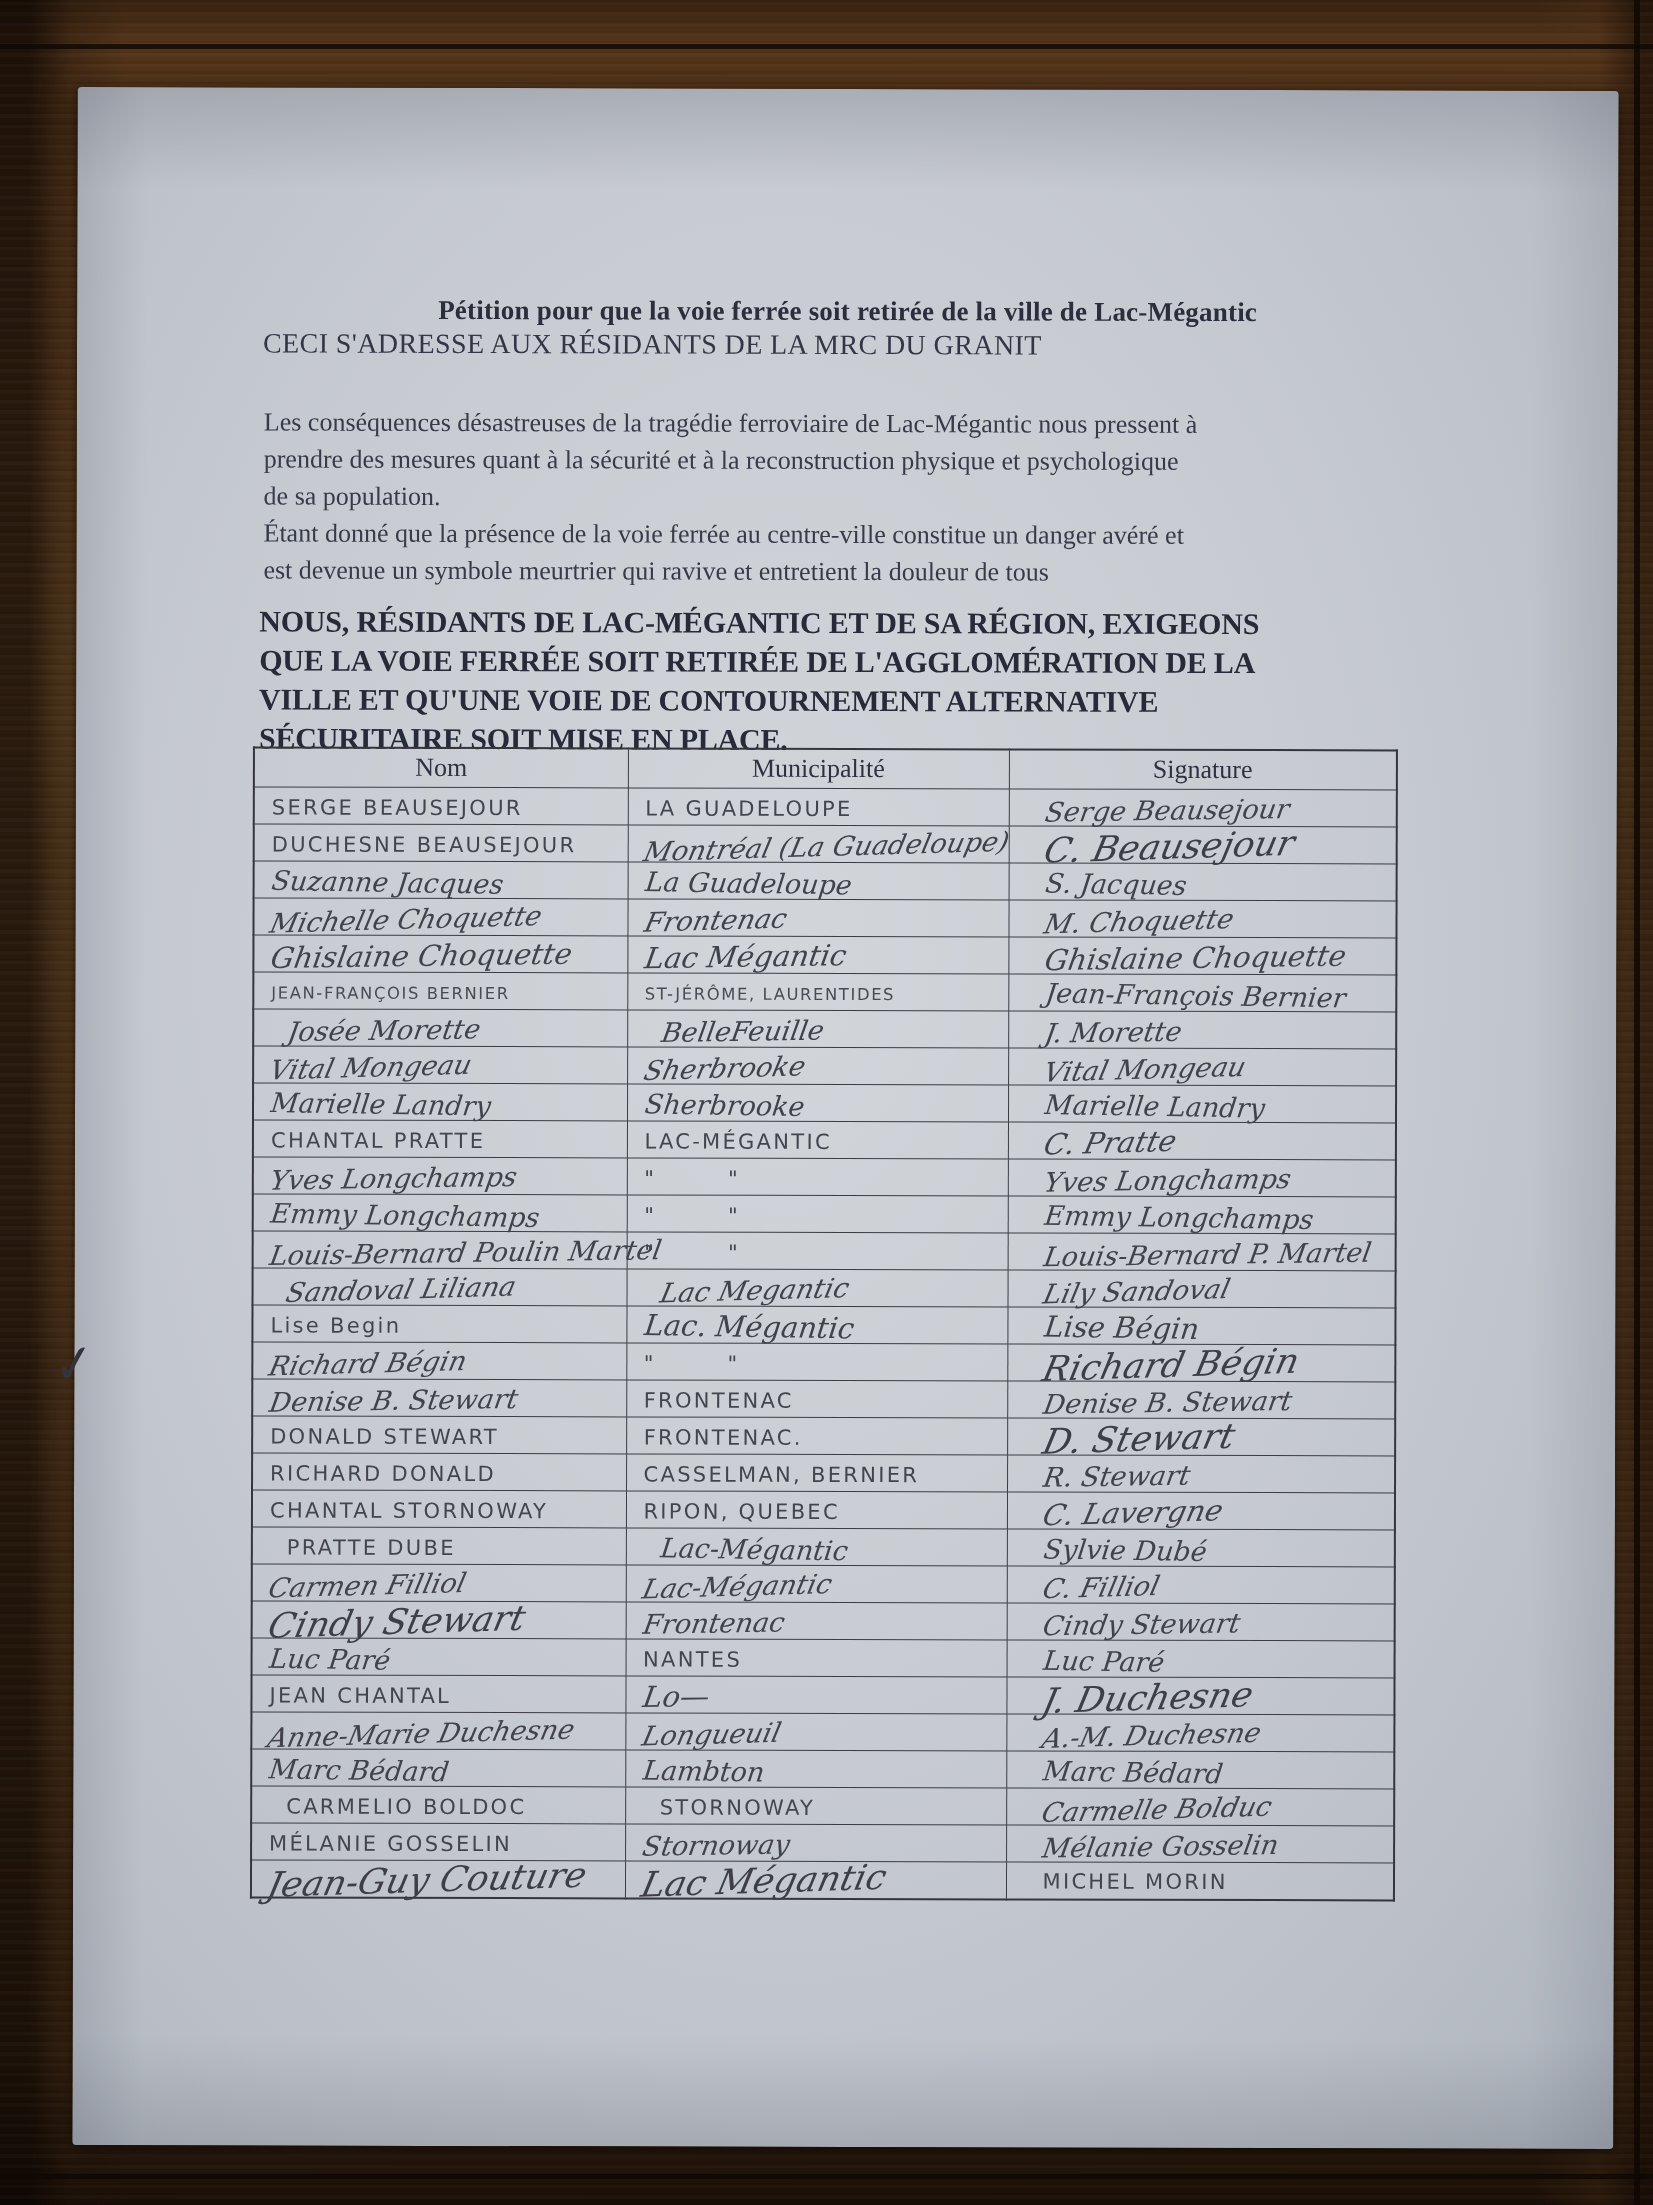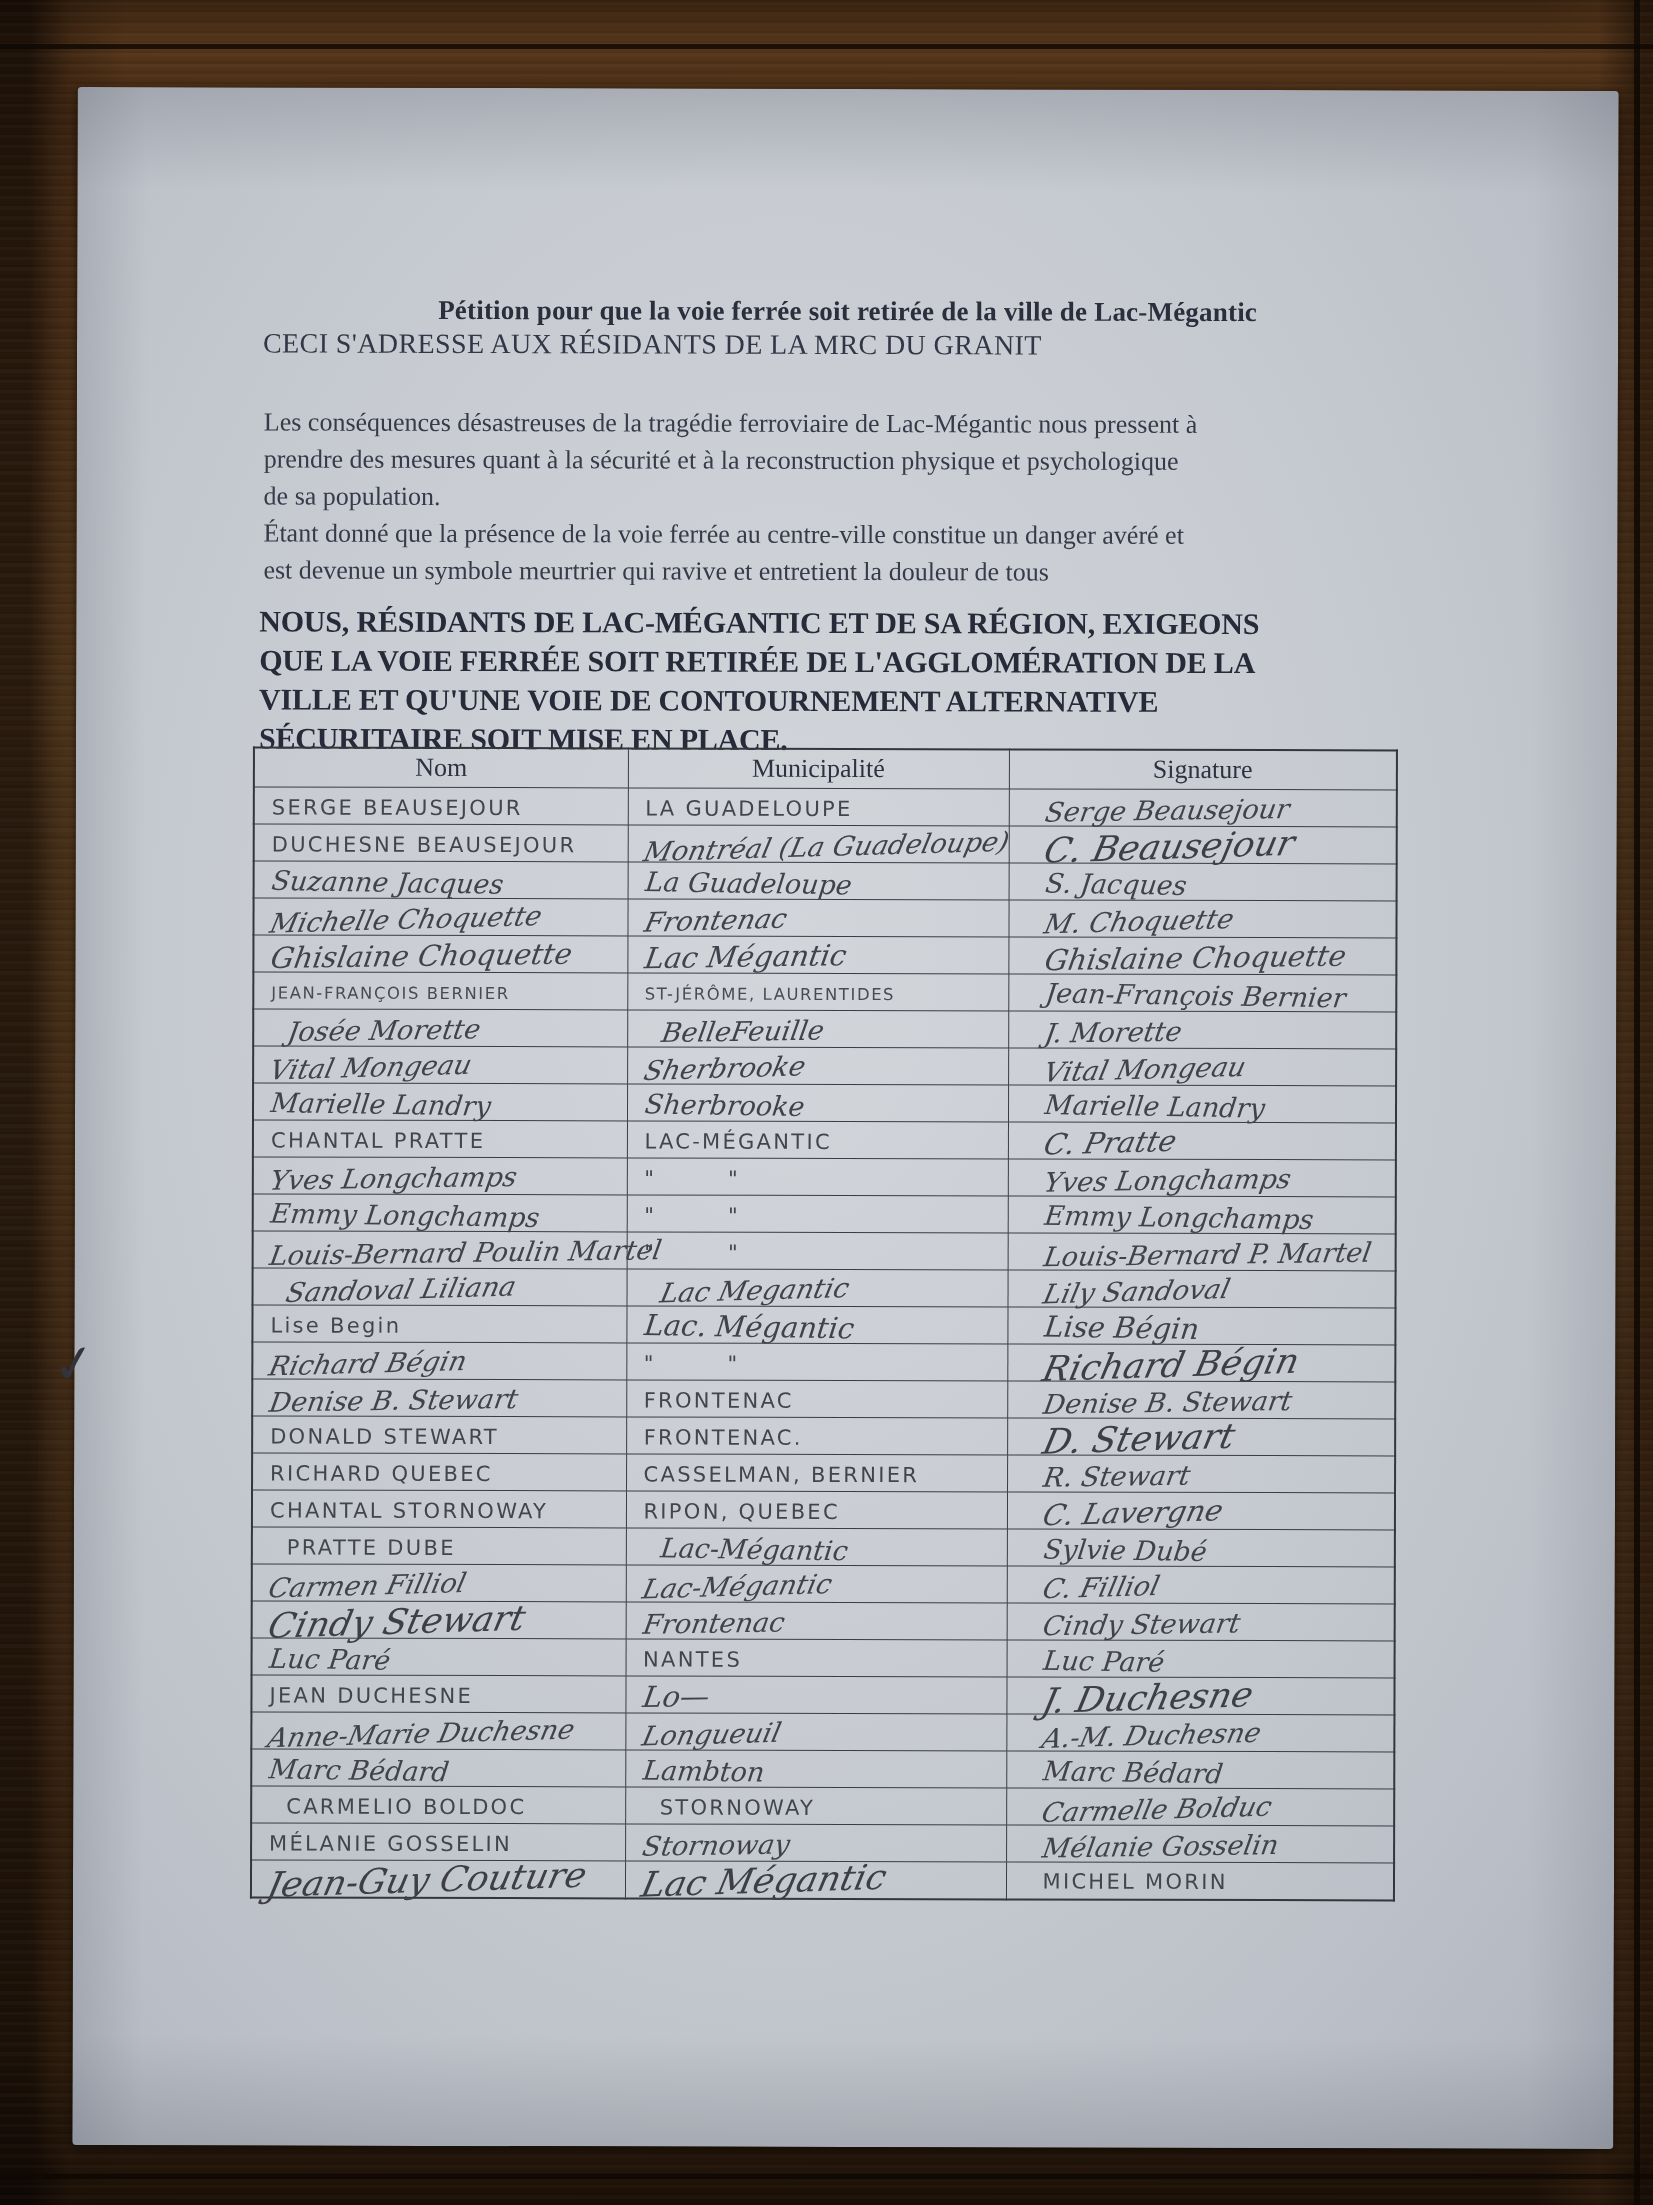--- a/index.html
+++ b/index.html
@@ -193,21 +193,21 @@
           <td><span class="hw h-script">Denise B. Stewart</span></td>
           <td><span class="hw h-print">FRONTENAC</span></td>
           <td><span class="hw h-script">Denise B. Stewart</span></td>
         </tr>
         <tr>
           <td><span class="hw h-print">DONALD STEWART</span></td>
           <td><span class="hw h-print">FRONTENAC.</span></td>
           <td><span class="hw h-script-big">D. Stewart</span></td>
         </tr>
         <tr>
-          <td><span class="hw h-print">RICHARD QUEBEC</span></td>
+          <td><span class="hw h-print">RICHARD DONALD</span></td>
           <td><span class="hw h-print">CASSELMAN, BERNIER</span></td>
           <td><span class="hw h-script">R. Stewart</span></td>
         </tr>
         <tr>
           <td><span class="hw h-print">CHANTAL STORNOWAY</span></td>
           <td><span class="hw h-print">RIPON, QUEBEC</span></td>
           <td><span class="hw h-script">C. Lavergne</span></td>
         </tr>
         <tr>
           <td><span class="hw h-print">PRATTE DUBE</span></td>
@@ -223,21 +223,21 @@
           <td><span class="hw h-script-big">Cindy Stewart</span></td>
           <td><span class="hw h-script">Frontenac</span></td>
           <td><span class="hw h-script">Cindy Stewart</span></td>
         </tr>
         <tr>
           <td><span class="hw h-script">Luc Paré</span></td>
           <td><span class="hw h-print">NANTES</span></td>
           <td><span class="hw h-script">Luc Paré</span></td>
         </tr>
         <tr>
-          <td><span class="hw h-print">JEAN DUCHESNE</span></td>
+          <td><span class="hw h-print">JEAN CHANTAL</span></td>
           <td><span class="hw h-script">Lo—</span></td>
           <td><span class="hw h-script-big">J. Duchesne</span></td>
         </tr>
         <tr>
           <td><span class="hw h-script">Anne-Marie Duchesne</span></td>
           <td><span class="hw h-script">Longueuil</span></td>
           <td><span class="hw h-script">A.-M. Duchesne</span></td>
         </tr>
         <tr>
           <td><span class="hw h-script">Marc Bédard</span></td>

